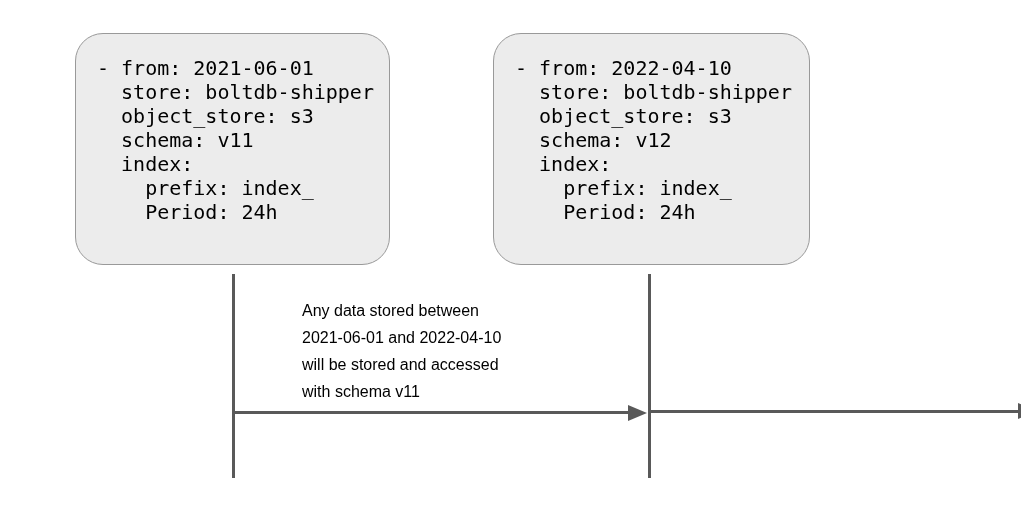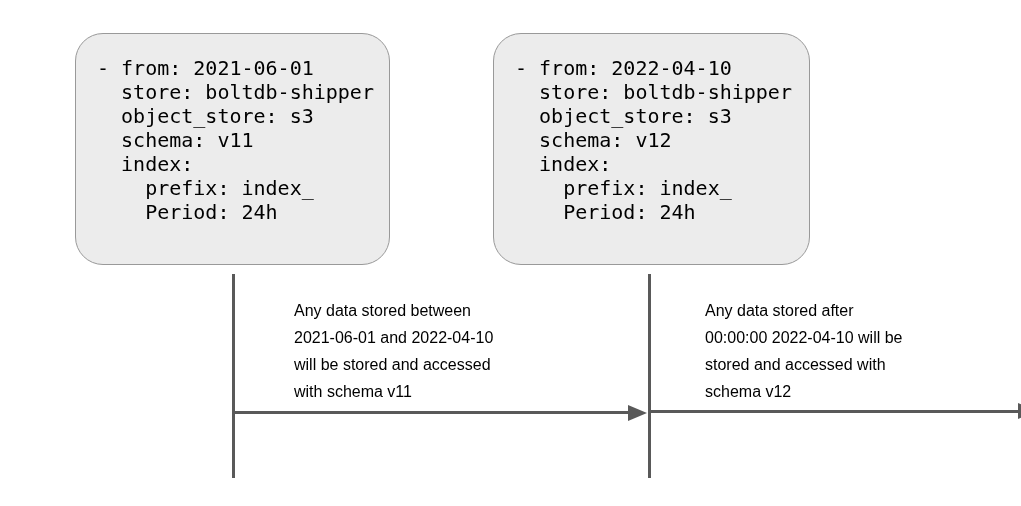--- a/index.html
+++ b/index.html
@@ -63,21 +63,21 @@
   .arrowhead-v11 { left: 588px; top: 405px; }
   .arrowhead-v12 { left: 978px; top: 403px; }
   .annotation {
     position: absolute;
     top: 297px;
     font-size: 16px;
     line-height: 27px;
     color: #000000;
     white-space: pre-line;
   }
-  .annotation-v11 { left: 254px; width: 280px; }
+  .annotation-v11 { left: 262px; width: 280px; }
   .annotation-v12 { left: 665px; width: 280px; }
 </style>
 </head>
 <body>
 
 <div class="canvas">
 
   <div class="config-box box-v11">
     <pre class="config-code">- from: 2021-06-01
   store: boltdb-shipper
@@ -105,18 +105,14 @@
   <div class="arrowhead arrowhead-v11"></div>
 
   <div class="timeline-hline hline-v12"></div>
   <div class="arrowhead arrowhead-v12"></div>
 
   <div class="annotation annotation-v11">Any data stored between
 2021-06-01 and 2022-04-10
 will be stored and accessed
 with schema v11</div>
 
-  <div class="annotation annotation-v12">Any data stored after
-00:00:00 2022-04-10 will be
-stored and accessed with
-schema v12</div>
 
 </div>
 
 </body></html>

